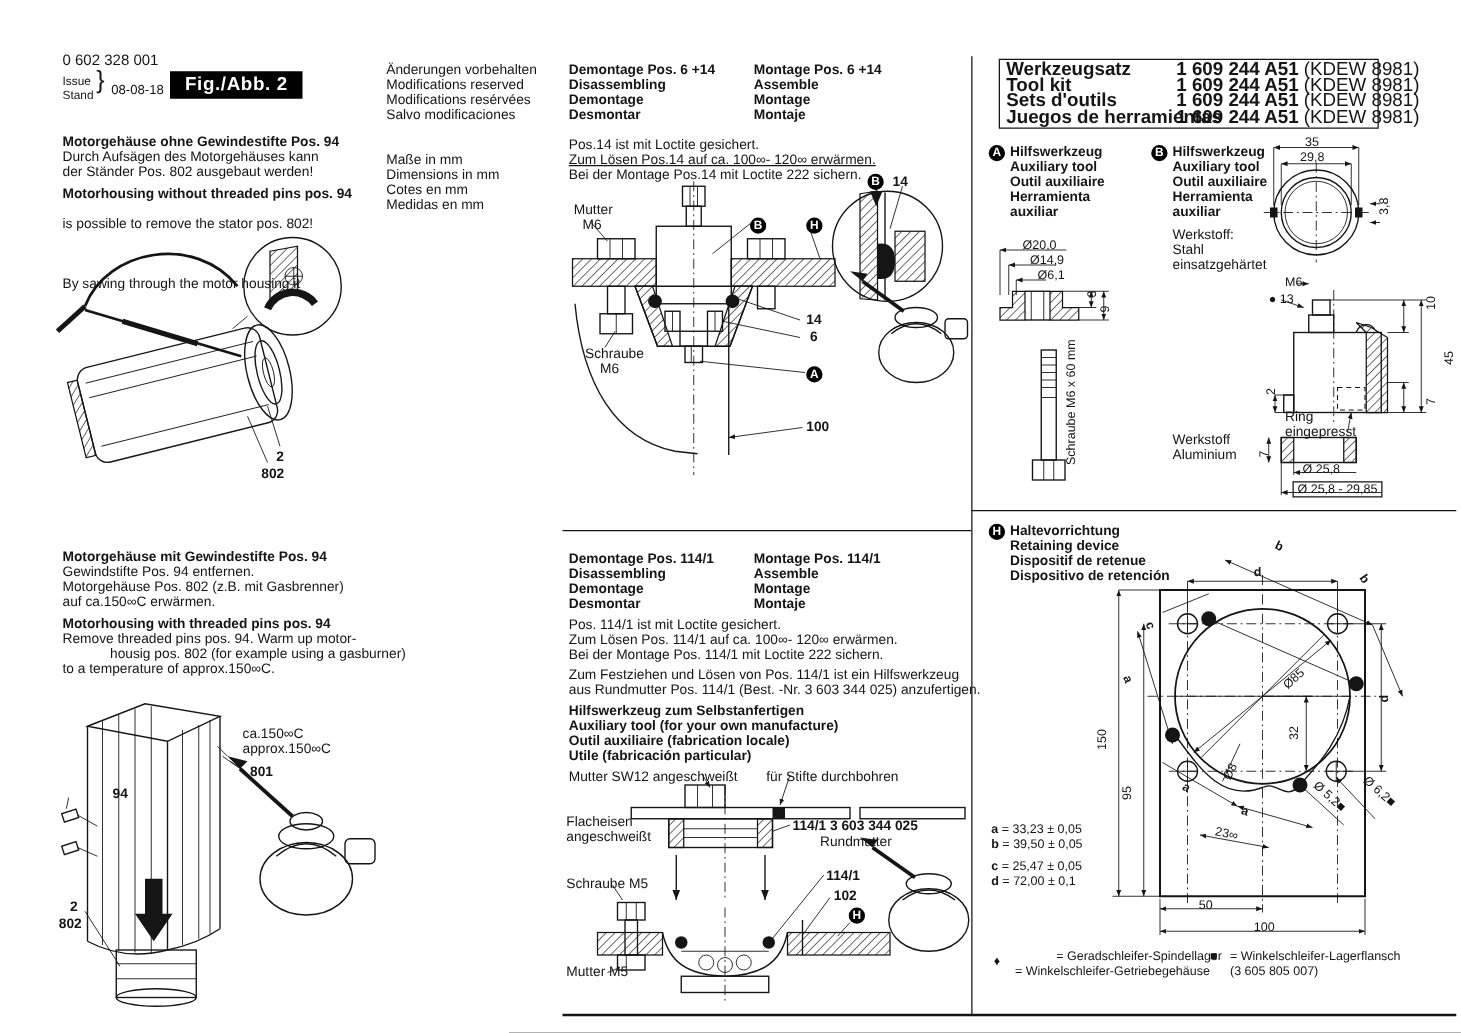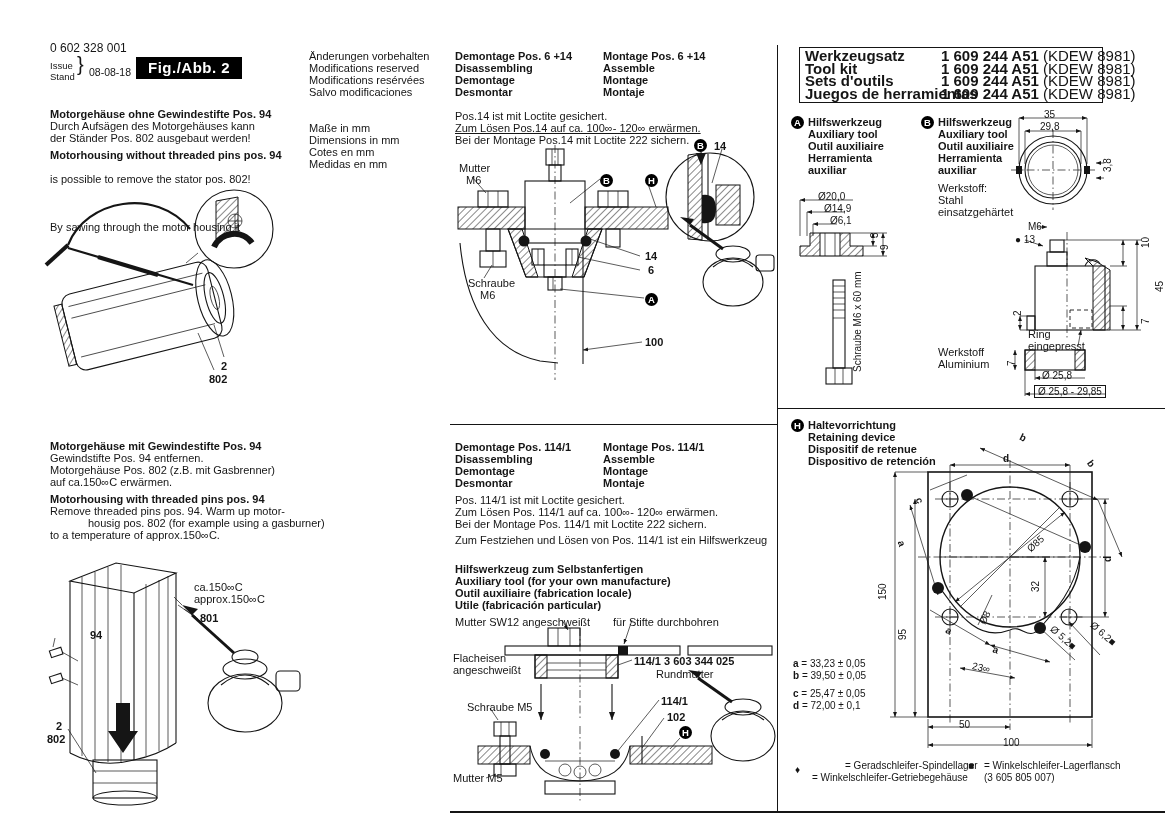--- a/index.html
+++ b/index.html
@@ -259,20 +259,21 @@
   <div class="t b" style="left:455px;top:465px;">Demontage</div>
   <div class="t b" style="left:455px;top:477px;">Desmontar</div>
   <div class="t b" style="left:603px;top:441px;">Montage Pos. 114/1</div>
   <div class="t b" style="left:603px;top:453px;">Assemble</div>
   <div class="t b" style="left:603px;top:465px;">Montage</div>
   <div class="t b" style="left:603px;top:477px;">Montaje</div>
   <div class="t" style="left:455px;top:494px;">Pos. 114/1 ist mit Loctite gesichert.</div>
   <div class="t" style="left:455px;top:506px;">Zum Lösen Pos. 114/1 auf ca. 100∞- 120∞ erwärmen.</div>
   <div class="t" style="left:455px;top:518px;">Bei der Montage Pos. 114/1 mit Loctite 222 sichern.</div>
   <div class="t" style="left:455px;top:534px;">Zum Festziehen und Lösen von Pos. 114/1 ist ein Hilfswerkzeug</div>
+  <div class="t" style="left:455px;top:546px;">aus Rundmutter Pos. 114/1 (Best. -Nr. 3 603 344 025) anzufertigen.</div>
   <div class="t b" style="left:455px;top:563px;">Hilfswerkzeug zum Selbstanfertigen</div>
   <div class="t b" style="left:455px;top:575px;">Auxiliary tool (for your own manufacture)</div>
   <div class="t b" style="left:455px;top:587px;">Outil auxiliaire (fabrication locale)</div>
   <div class="t b" style="left:455px;top:599px;">Utile (fabricación particular)</div>
   <div class="t" style="left:455px;top:616px;">Mutter SW12 angeschweißt</div>
   <div class="t" style="left:613px;top:616px;">für Stifte durchbohren</div>
 
   <svg style="left:450px;top:618px;" width="330" height="200" viewBox="0 0 330 200">
     <line x1="112" y1="2" x2="118" y2="12" class="thin" marker-end="url(#ar)"></line>
     <line x1="182" y1="2" x2="174" y2="26" class="thin" marker-end="url(#ar)"></line>
@@ -325,21 +326,21 @@
     <ellipse cx="293" cy="118" rx="32" ry="25" class="ln"></ellipse>
     <path d="M 272,102 Q 293,86 314,102" class="ln"></path>
     <ellipse cx="293" cy="89" rx="18" ry="8" class="ln"></ellipse>
     <line x1="282" y1="84" x2="248" y2="60" class="ln" style="stroke-width:3;"></line>
     <polygon points="248,60 238,52 252,54" class="fb"></polygon>
   </svg>
   <div class="t" style="left:453px;top:652px;">Flacheisen</div>
   <div class="t" style="left:453px;top:664px;">angeschweißt</div>
   <div class="t b" style="left:634px;top:655px;">114/1 3 603 344 025</div>
   <div class="t" style="left:656px;top:668px;">Rundmutter</div>
-  <div class="t" style="left:467px;top:701px;">Schraube M5</div>
+  <div class="t" style="left:453px;top:701px;">Schraube M5</div>
   <div class="t b" style="left:661px;top:695px;">114/1</div>
   <div class="t b" style="left:667px;top:711px;">102</div>
   <div class="badge" style="left:679px;top:726px;">H</div>
   <div class="t" style="left:453px;top:772px;">Mutter M5</div>
 
   <div class="tbl">
     <div class="tblrow"><span class="lbl">Werkzeugsatz</span><span class="val">1 609 244 A51</span> <span>(KDEW 8981)</span></div>
     <div class="tblrow"><span class="lbl">Tool kit</span><span class="val">1 609 244 A51</span> <span>(KDEW 8981)</span></div>
     <div class="tblrow"><span class="lbl">Sets d'outils</span><span class="val">1 609 244 A51</span> <span>(KDEW 8981)</span></div>
     <div class="tblrow"><span class="lbl">Juegos de herramientas</span><span class="val">1 609 244 A51</span> <span>(KDEW 8981)</span></div>

